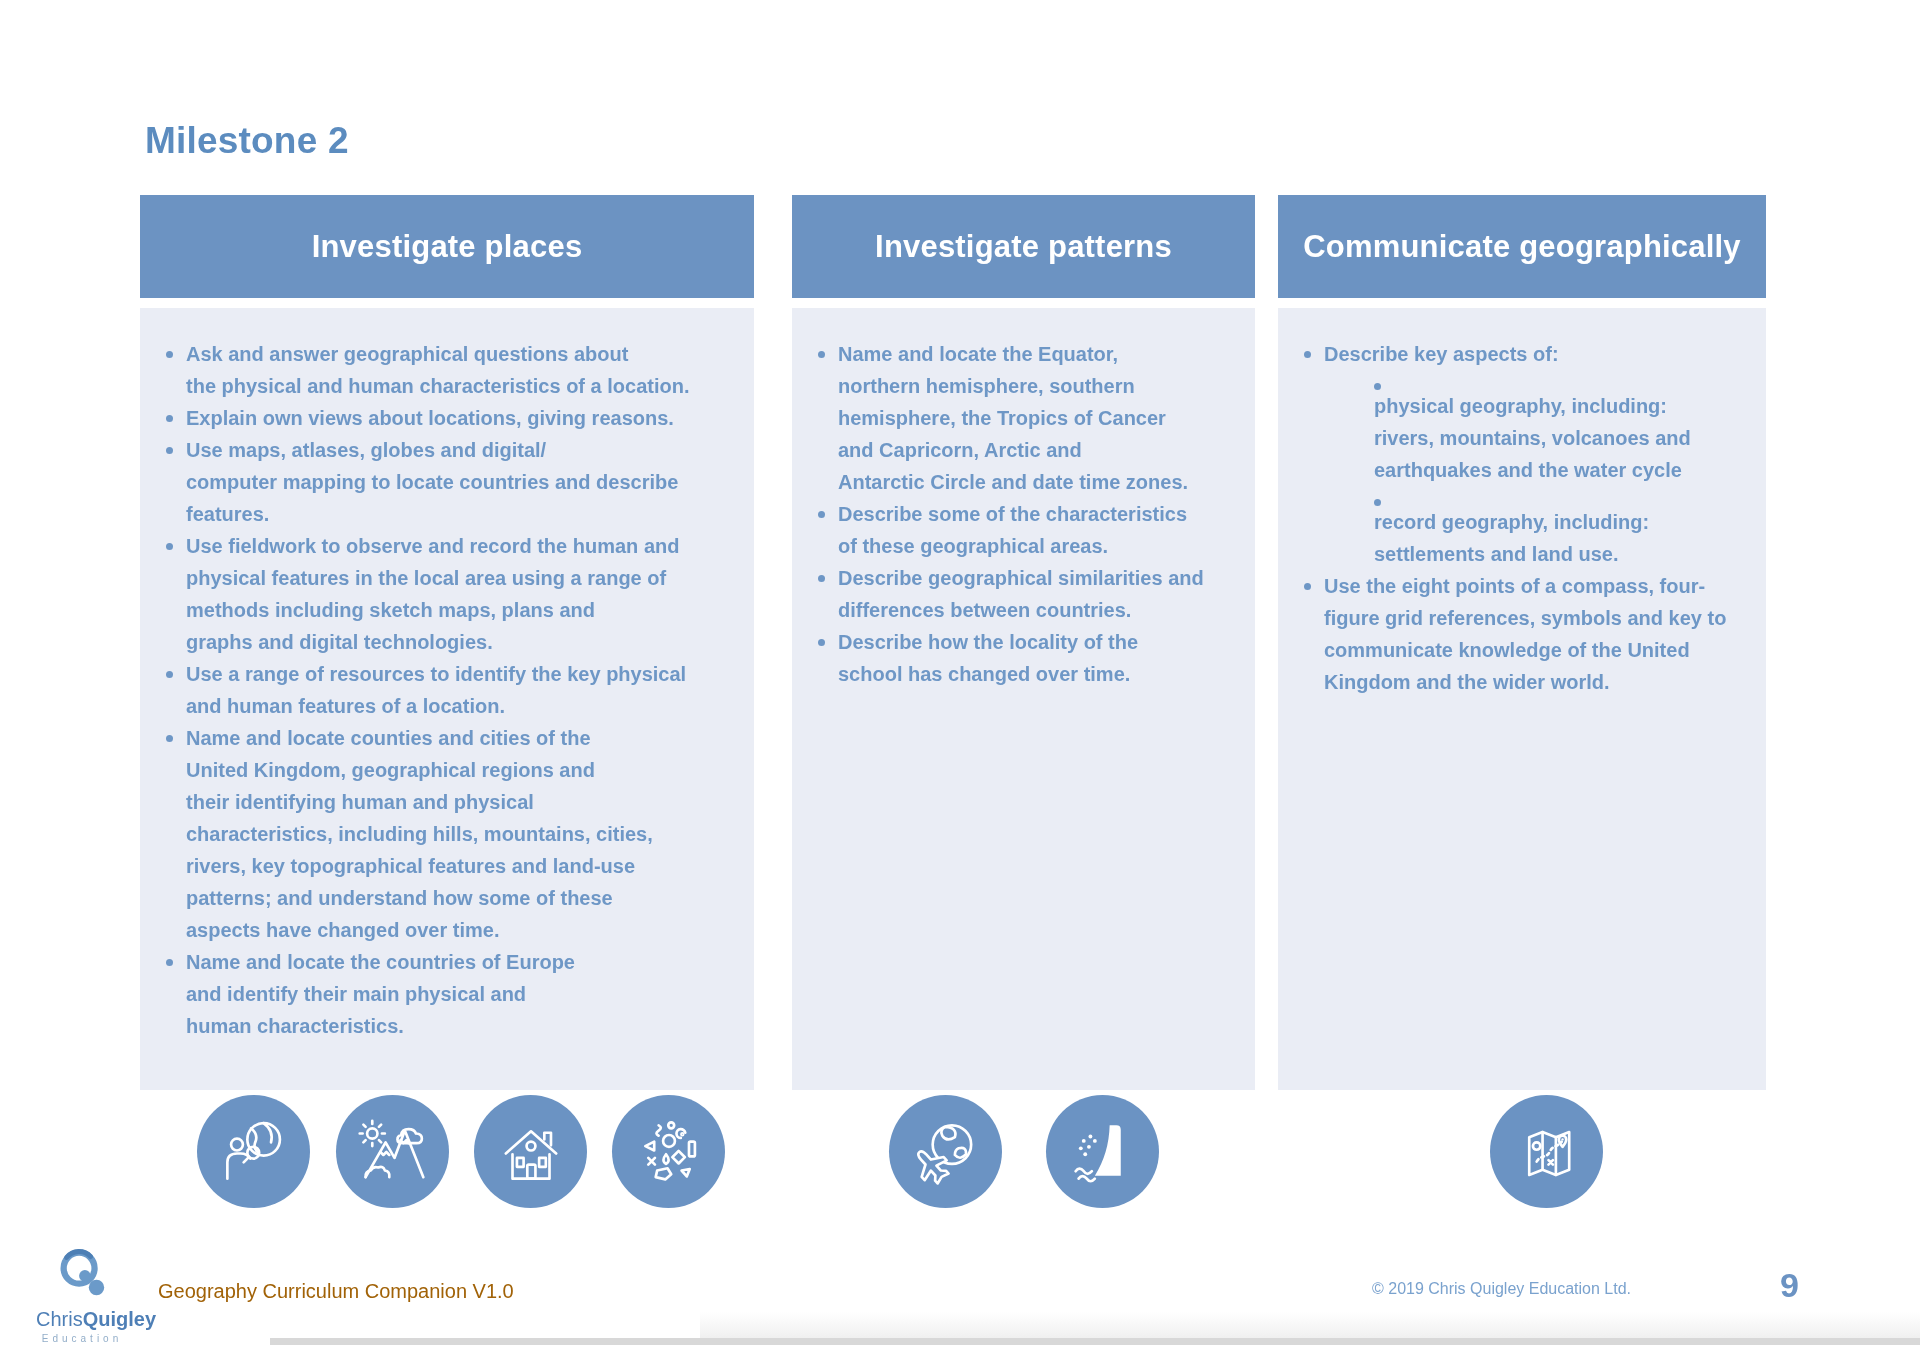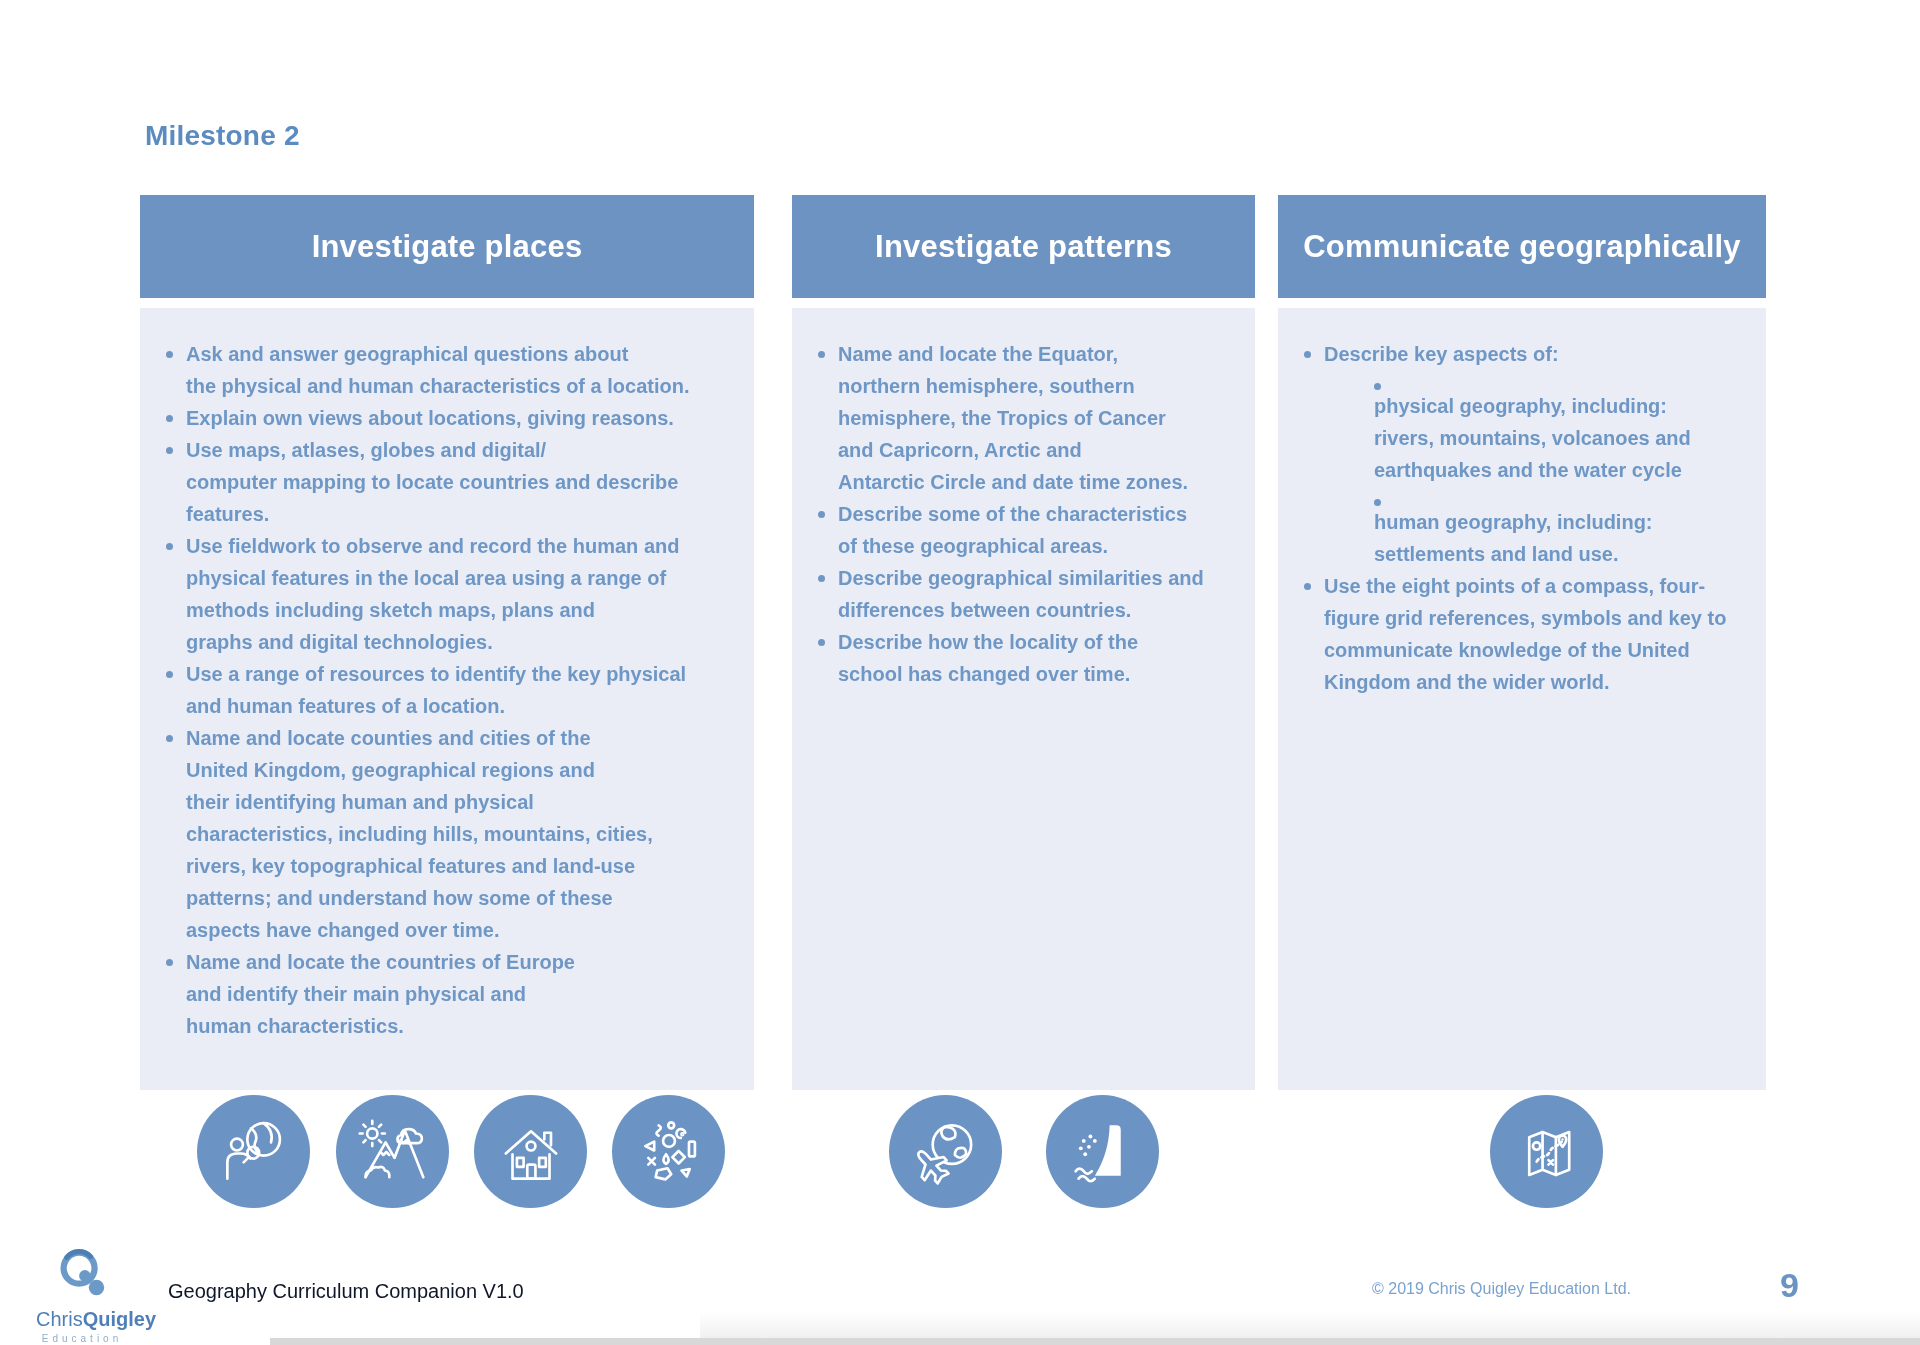--- a/index.html
+++ b/index.html
@@ -2,21 +2,21 @@
 <html><head>
 <meta charset="utf-8">
 <style>
   html,body{margin:0;padding:0;background:#ffffff;}
   .page{
     position:relative;width:1920px;height:1345px;background:#ffffff;
     font-family:"Liberation Sans",sans-serif;overflow:hidden;
   }
   .doc-title{
     position:absolute;left:145px;top:120px;
-    font-size:28px;font-weight:bold;color:#5c8cbf;letter-spacing:.2px;
+    font-size:37px;font-weight:bold;color:#5c8cbf;letter-spacing:.2px;
   }
   .column{position:absolute;top:195px;}
   .col-header{
     height:103px;background:#6c93c2;color:#ffffff;
     display:flex;align-items:center;justify-content:center;
     font-size:31px;font-weight:bold;letter-spacing:.2px;
   }
   .col-body{
     margin-top:10px;background:#eaedf5;height:782px;box-sizing:border-box;
     padding:30px 16px 0 26px;color:#6e97c6;font-size:20px;line-height:32px;
@@ -28,21 +28,21 @@
     background:#6e97c6;margin:13px 13px 0 0;
   }
   .bullet-text{white-space:pre-line;}
   .icon-circle{
     position:absolute;top:1095px;width:113px;height:113px;border-radius:50%;
     background:#6b93c3;display:flex;align-items:center;justify-content:center;
   }
   .icon-circle svg{display:block;}
   .glyph{stroke:#ffffff;fill:none;stroke-width:3.6;stroke-linecap:round;stroke-linejoin:round;}
   .glyph-fill{fill:#ffffff;stroke:none;}
-  .footer-doc-title{position:absolute;left:168px;top:1280px;font-size:20px;color:#0f172a;}
+  .footer-doc-title{position:absolute;left:158px;top:1280px;font-size:20px;color:#a16207;}
   .footer-copyright{position:absolute;left:1372px;top:1280px;font-size:16px;color:#7aa2ce;}
   .page-number{position:absolute;left:1780px;top:1266px;font-size:34px;font-weight:bold;color:#6b93c3;}
   .brand-logo{position:absolute;left:36px;top:1244px;width:92px;text-align:center;}
   .brand-name{font-size:20px;color:#4e7fb6;margin-top:2px;white-space:nowrap;}
   .brand-bold{font-weight:bold;}
   .brand-sub{font-size:10px;letter-spacing:4px;color:#93aec9;margin-top:2px;white-space:nowrap;}
   .page-edge{position:absolute;left:270px;right:0;bottom:0;height:7px;background:#d8d8d8;}
   .page-shadow{position:absolute;left:700px;right:0;bottom:7px;height:26px;
     background:linear-gradient(#ffffff,#f0f0f0);}
 </style>
@@ -139,21 +139,21 @@
           <span class="bullet-text">Describe key aspects of:</span>
         </div>
       <div class="bullet-item sub">
           <span class="bullet-dot"></span>
           <span class="bullet-text">physical geography, including:
 rivers, mountains, volcanoes and
 earthquakes and the water cycle</span>
         </div>
       <div class="bullet-item sub">
           <span class="bullet-dot"></span>
-          <span class="bullet-text">human geography, including:
+          <span class="bullet-text">record geography, including:
 settlements and land use.</span>
         </div>
       <div class="bullet-item">
           <span class="bullet-dot"></span>
           <span class="bullet-text">Use the eight points of a compass, four-
 figure grid references, symbols and key to
 communicate knowledge of the United
 Kingdom and the wider world.</span>
         </div>
     </div>

